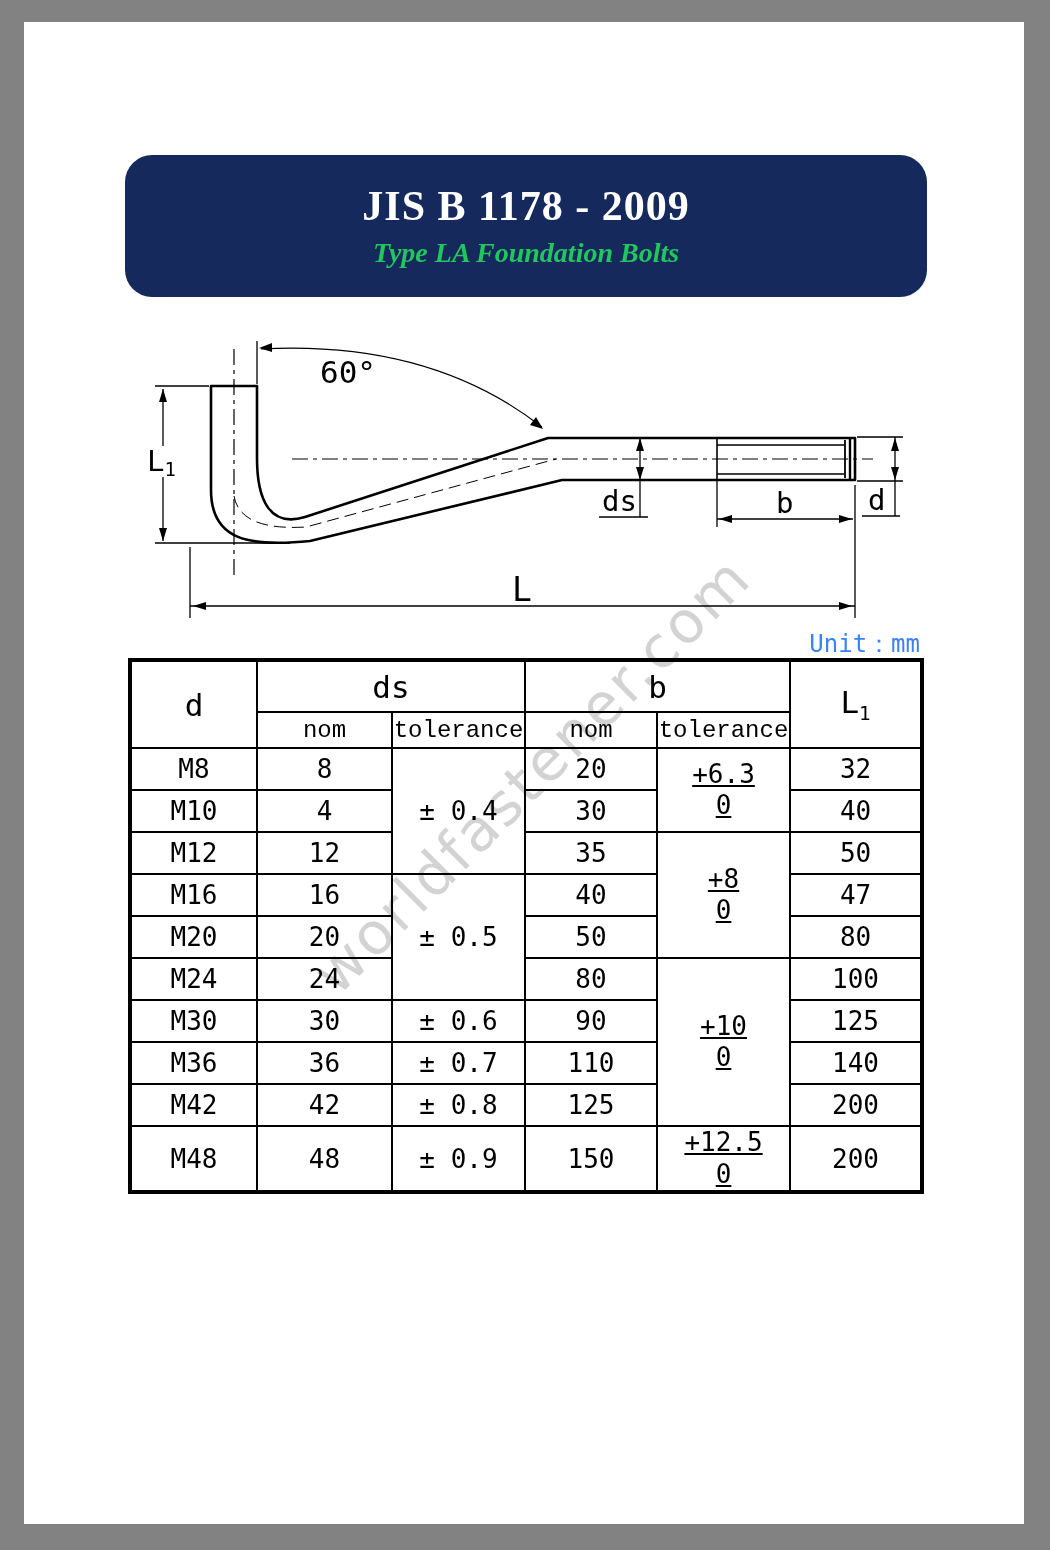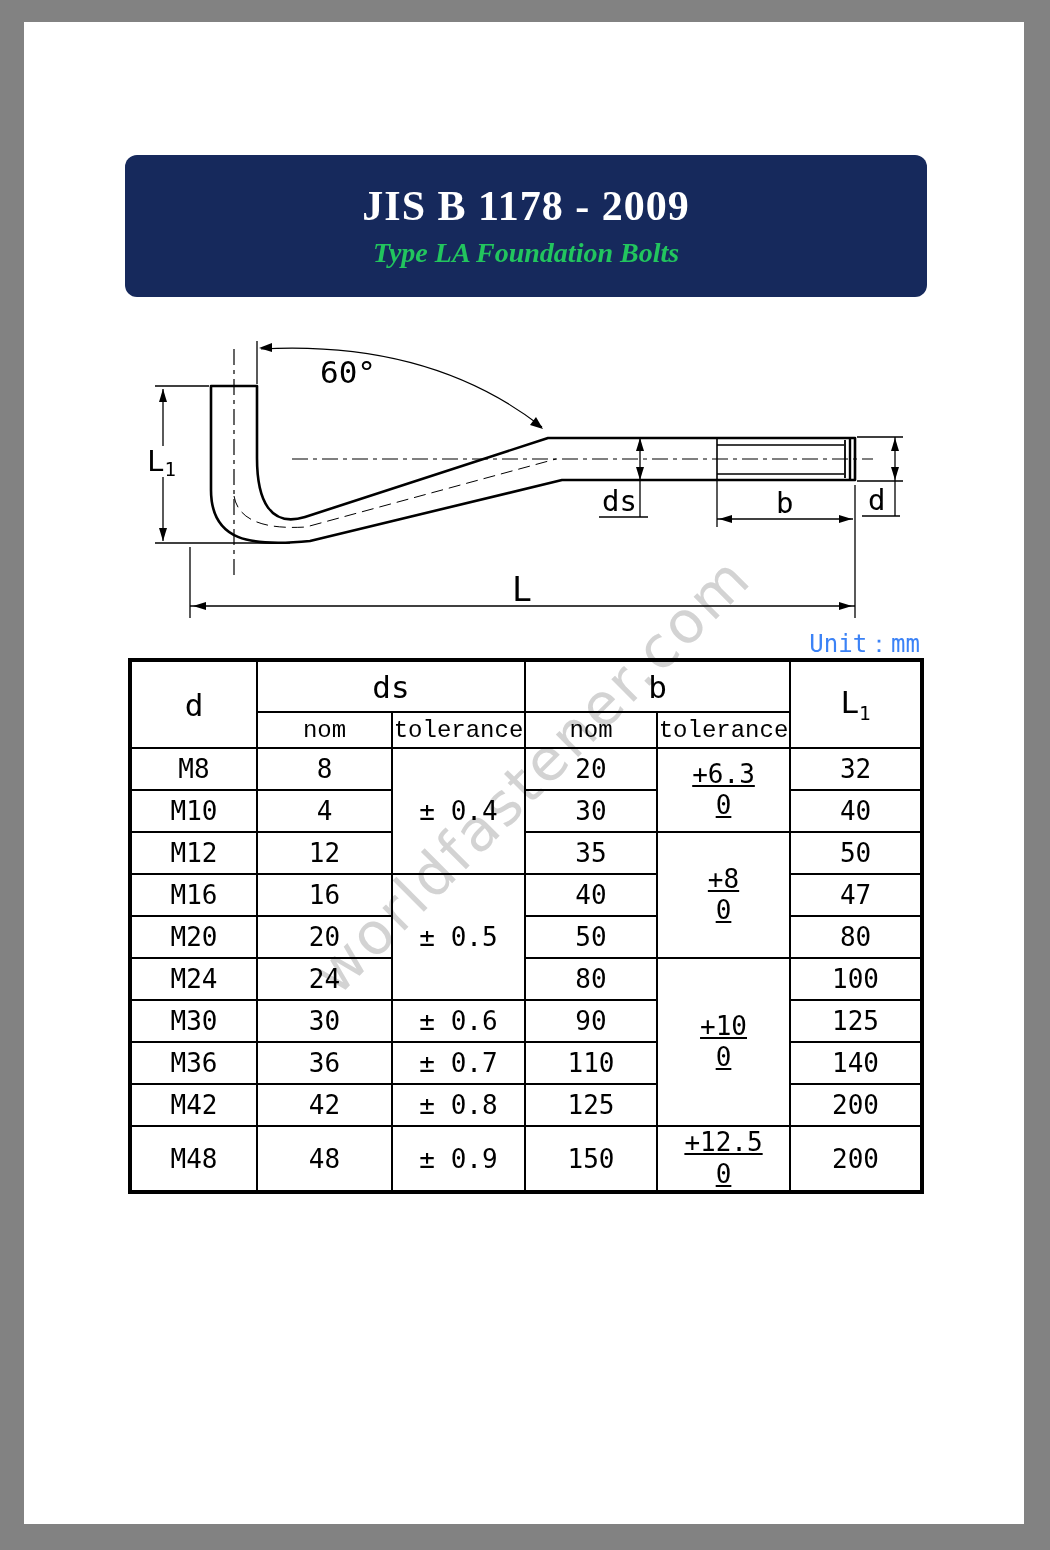--- a/index.html
+++ b/index.html
@@ -13,21 +13,21 @@
   .page {
     position:absolute; left:24px; top:22px;
     width:1000px; height:1502px;
     background:#ffffff;
     overflow:hidden;
   }
   .banner {
     position:absolute; left:101px; top:133px;
     width:802px; height:142px;
     background:#16295c;
-    border-radius:12px;
+    border-radius:27px;
     display:flex; flex-direction:column;
     align-items:center; justify-content:center;
     gap:12px;
     z-index:2;
   }
   .banner .title {
     color:#ffffff;
     font-family:"Liberation Serif", serif;
     font-weight:bold;
     font-size:42px;

